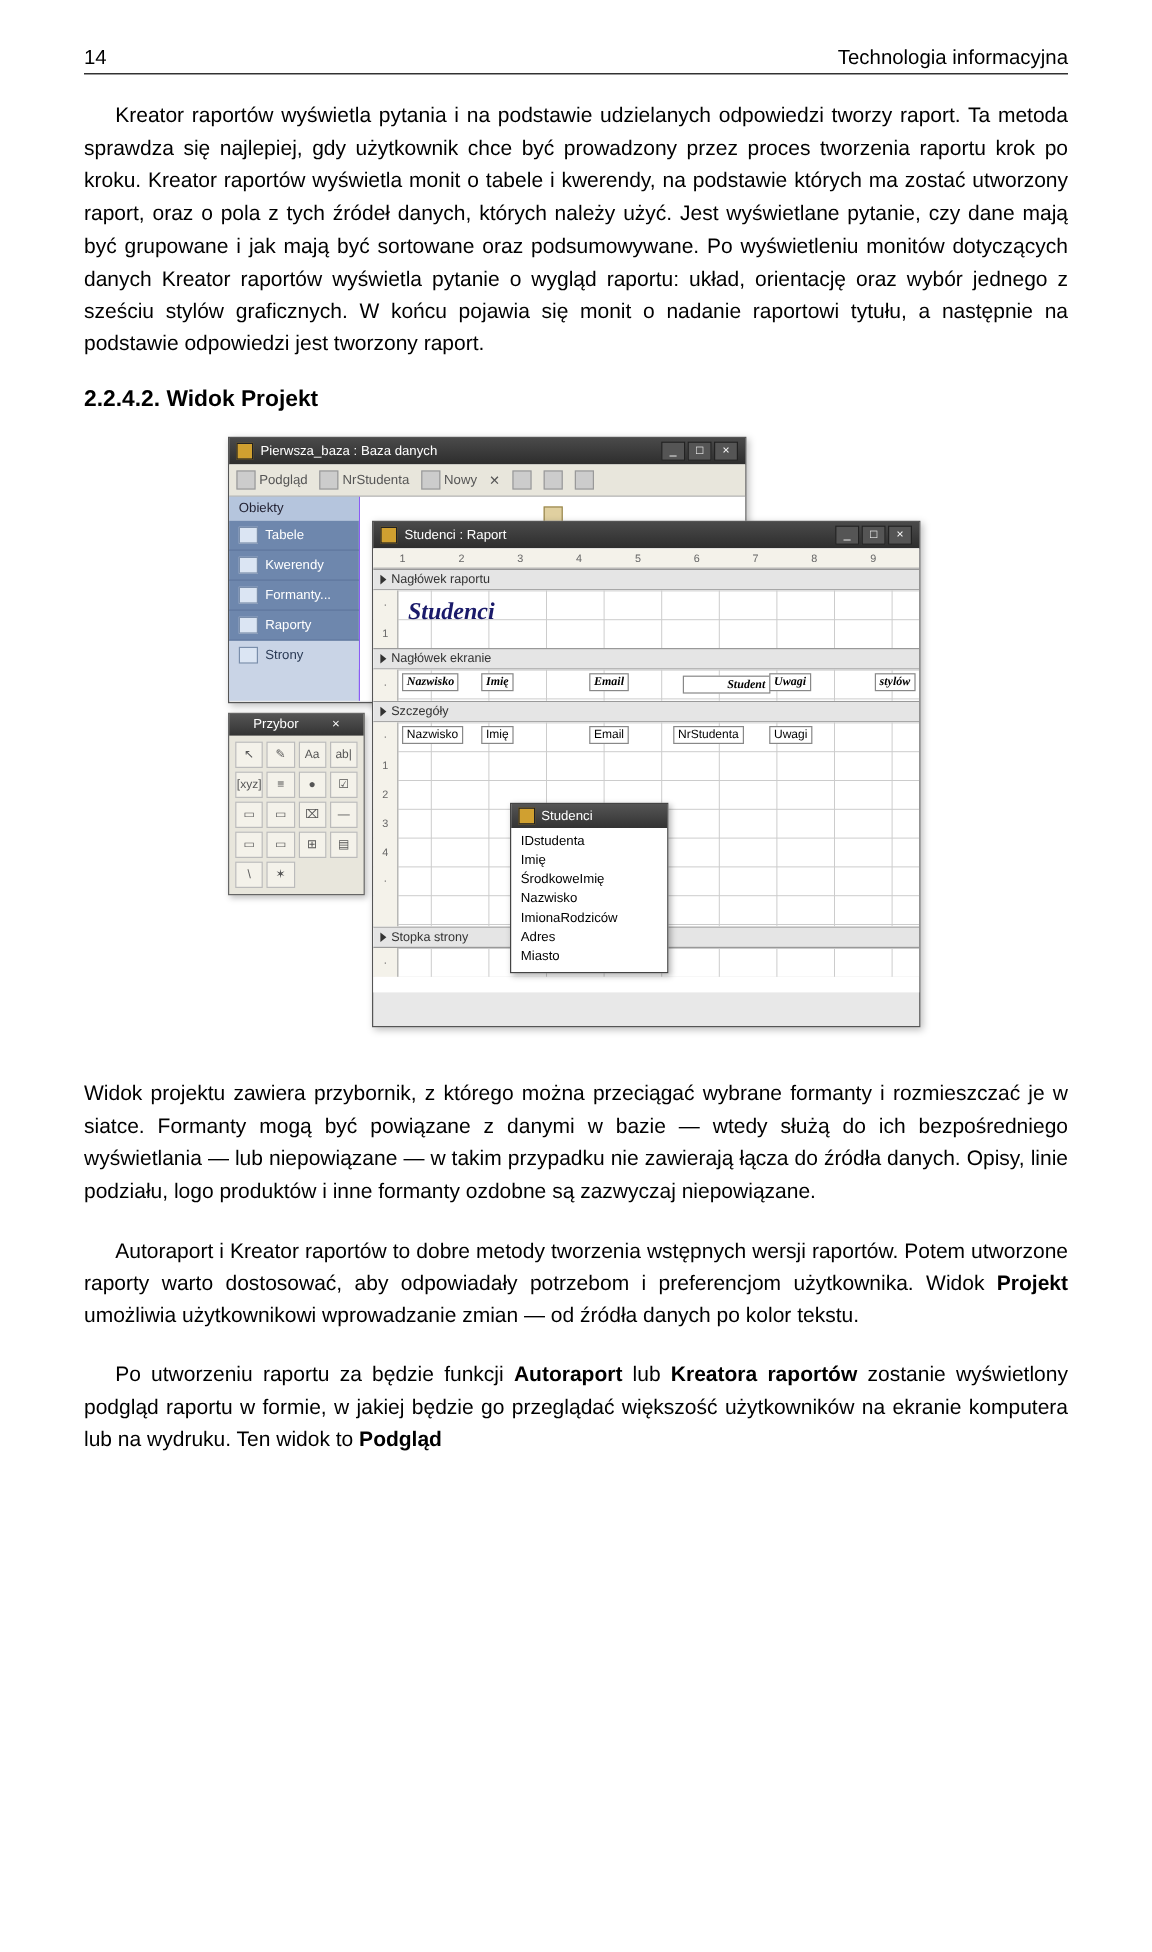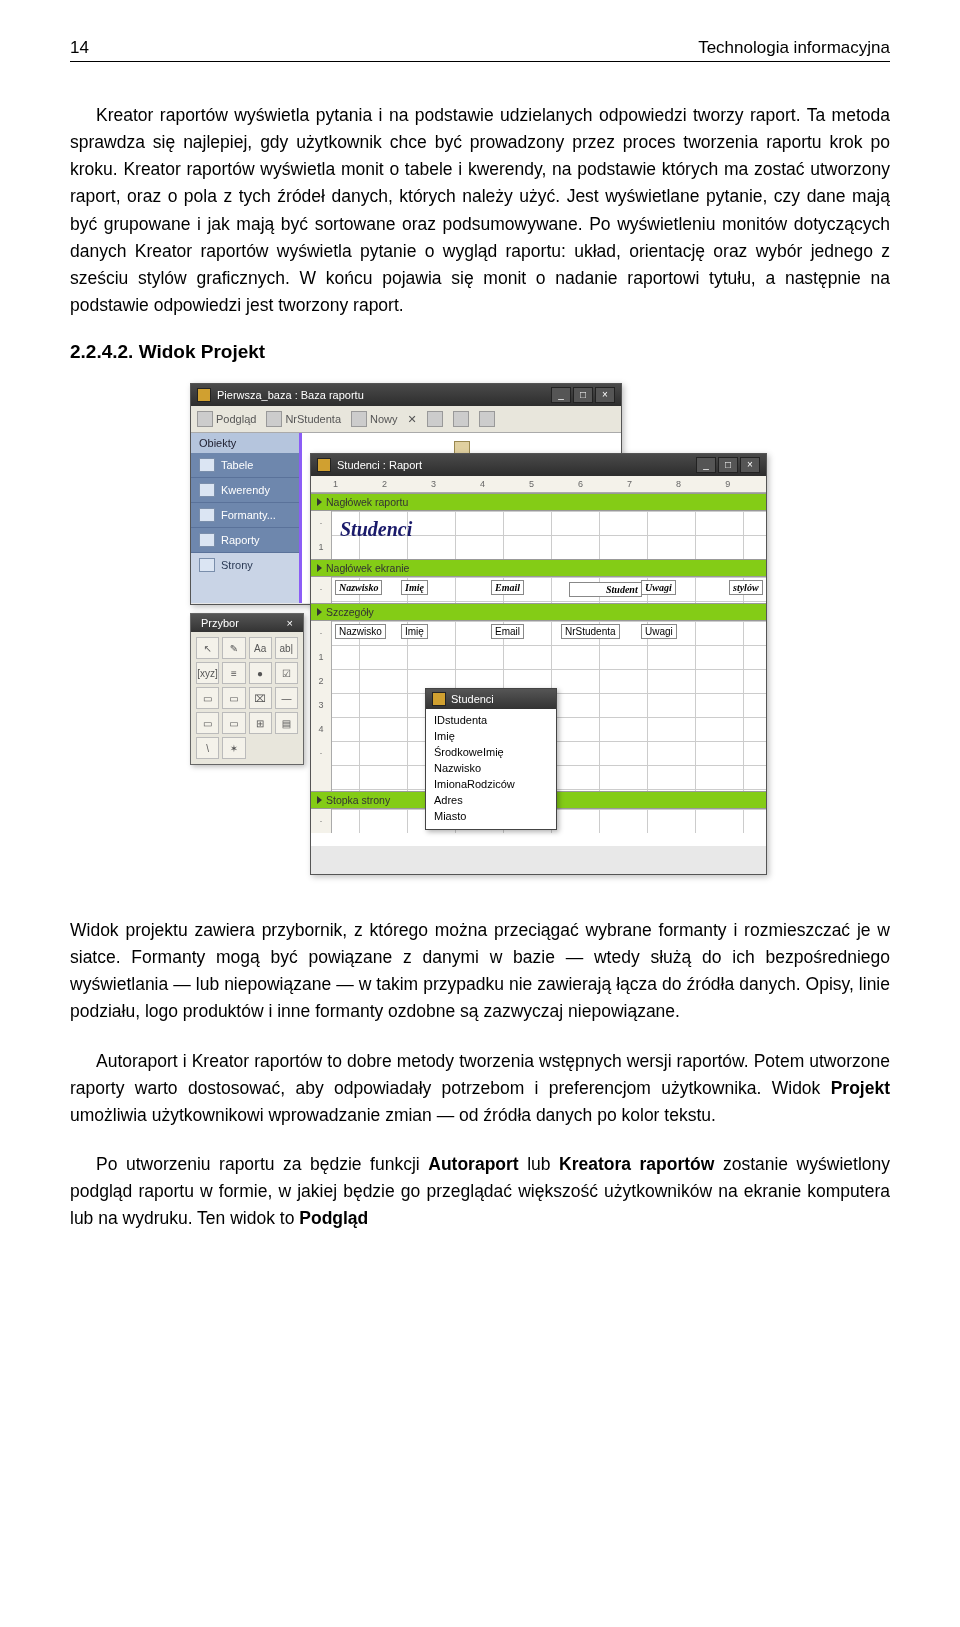--- a/index.html
+++ b/index.html
@@ -11,21 +11,21 @@
   }
   .page {
     padding: 38px 70px 50px 70px;
   }
   .header-row {
     display: flex;
     justify-content: space-between;
     font-size: 17px;
     border-bottom: 1px solid #000;
     padding-bottom: 3px;
-    margin-bottom: 40px;
+    margin-bottom: 21px;
   }
   .body-text {
     font-size: 17.5px;
     line-height: 1.55;
     text-align: justify;
     margin: 0 0 22px 0;
   }
   .indent { text-indent: 26px; }
   .h2 {
     font-size: 19px;
@@ -75,40 +75,40 @@
     display:flex;
     align-items:center;
     padding:0 6px;
     gap:10px;
     font-size:11px;
     color:#555;
   }
   .toolbar .tb-item{display:flex;align-items:center;gap:3px;}
   .toolbar .tb-ic{width:14px;height:14px;background:#ccc;border:1px solid #999;}
   .db-body{display:flex;height:170px;}
-  .sidebar{width:108px;background:#c9d4e6;border-right:3px solid #8b5cf6;}
+  .sidebar{width:108px;background:#c9d4e6;border-right:1px solid #8b5cf6;}
   .sidebar .sb-head{background:#b5c5dd;padding:4px 8px;font-size:11px;color:#223;}
   .sb-item{padding:5px 8px;display:flex;align-items:center;gap:6px;font-size:11px;color:#fff;background:#6e87ad;border-bottom:1px solid #5a729a;}
   .sb-item.light{background:#c9d4e6;color:#2a3a55;border-bottom:none;}
   .sb-ic{width:14px;height:12px;background:#dbe5f3;border:1px solid #7a8eab;}
   .db-list{flex:1;background:#fff;padding:6px 10px;font-size:11px;}
   .db-list-item{display:flex;align-items:center;gap:6px;padding:2px 0;flex-direction:column;}
   .db-list-ic{width:14px;height:14px;background:#e0d0a0;border:1px solid #998850;}
 
   
   .toolbox{position:absolute;left:0;top:230px;width:112px;background:#e8e6dc;border:1px solid #666;box-shadow:2px 2px 5px rgba(0,0,0,.25);}
-  .toolbox .tbx-title{background:linear-gradient(#555,#333);color:#fff;font-size:11px;padding:3px 10px;display:flex;justify-content:space-between;align-items:center;}
+  .toolbox .tbx-title{background:linear-gradient(#555,#333);color:#fff;font-size:11px;padding:3px 20px;display:flex;justify-content:space-between;align-items:center;}
   .tbx-grid{display:grid;grid-template-columns:repeat(4,1fr);gap:3px;padding:5px;}
   .tbx-cell{height:20px;background:#f4f2ea;border:1px solid #bbb;display:flex;align-items:center;justify-content:center;font-size:10px;color:#555;}
 
   
   .rpt{left:120px;top:70px;width:455px;height:420px;}
   .rpt .rulerspace{background:#fff;height:370px;overflow:hidden;position:relative;}
   .ruler-h{height:16px;background:#f4f2ea;border-bottom:1px solid #aaa;font-size:9px;color:#666;display:flex;align-items:center;padding-left:22px;gap:44px;}
-  .sect-bar{background:#84cc16;border-top:1px solid #999;border-bottom:1px solid #999;font-size:10.5px;padding:2px 6px;display:flex;align-items:center;gap:4px;color:#333;}
+  .sect-bar{background:#e5e5e5;border-top:1px solid #999;border-bottom:1px solid #999;font-size:10.5px;padding:2px 6px;display:flex;align-items:center;gap:4px;color:#333;}
   .sect-bar::before{content:"";width:0;height:0;border-top:4px solid transparent;border-bottom:4px solid transparent;border-right:5px solid #333;transform:rotate(180deg);}
   .design-grid{position:relative;background:#fff;}
   .gridlines{position:absolute;inset:0;background-image:
      linear-gradient(#ccc 1px,transparent 1px),
      linear-gradient(90deg,#ccc 1px,transparent 1px);
      background-size:48px 24px;}
   .row-nums{position:absolute;left:0;top:0;width:20px;bottom:0;background:#f4f2ea;border-right:1px solid #aaa;font-size:9px;color:#666;}
   .row-nums div{height:24px;display:flex;align-items:center;justify-content:center;}
   .fld{position:absolute;border:1px solid #888;background:#fff;font-size:10px;padding:1px 3px;}
   .hd{font-weight:bold;font-style:italic;font-family:'Times New Roman',serif;}
@@ -134,21 +134,21 @@
 
   <div class="h2">2.2.4.2. Widok Projekt</div>
 
   <div class="shot-wrap">
     <div class="shot">
 
       <div class="win" style="left:0;top:0;width:430px;height:220px;">
         <div class="titlebar">
           <div class="t-left">
             <span class="t-icon"></span>
-            <span>Pierwsza_baza : Baza raportu</span>
+            <span>Pierwsza_baza : Baza danych</span>
           </div>
           <div class="winbtns">
             <span class="winbtn">_</span>
             <span class="winbtn">□</span>
             <span class="winbtn">×</span>
           </div>
         </div>
         <div class="toolbar">
           <span class="tb-item">
               <span class="tb-ic"></span>

